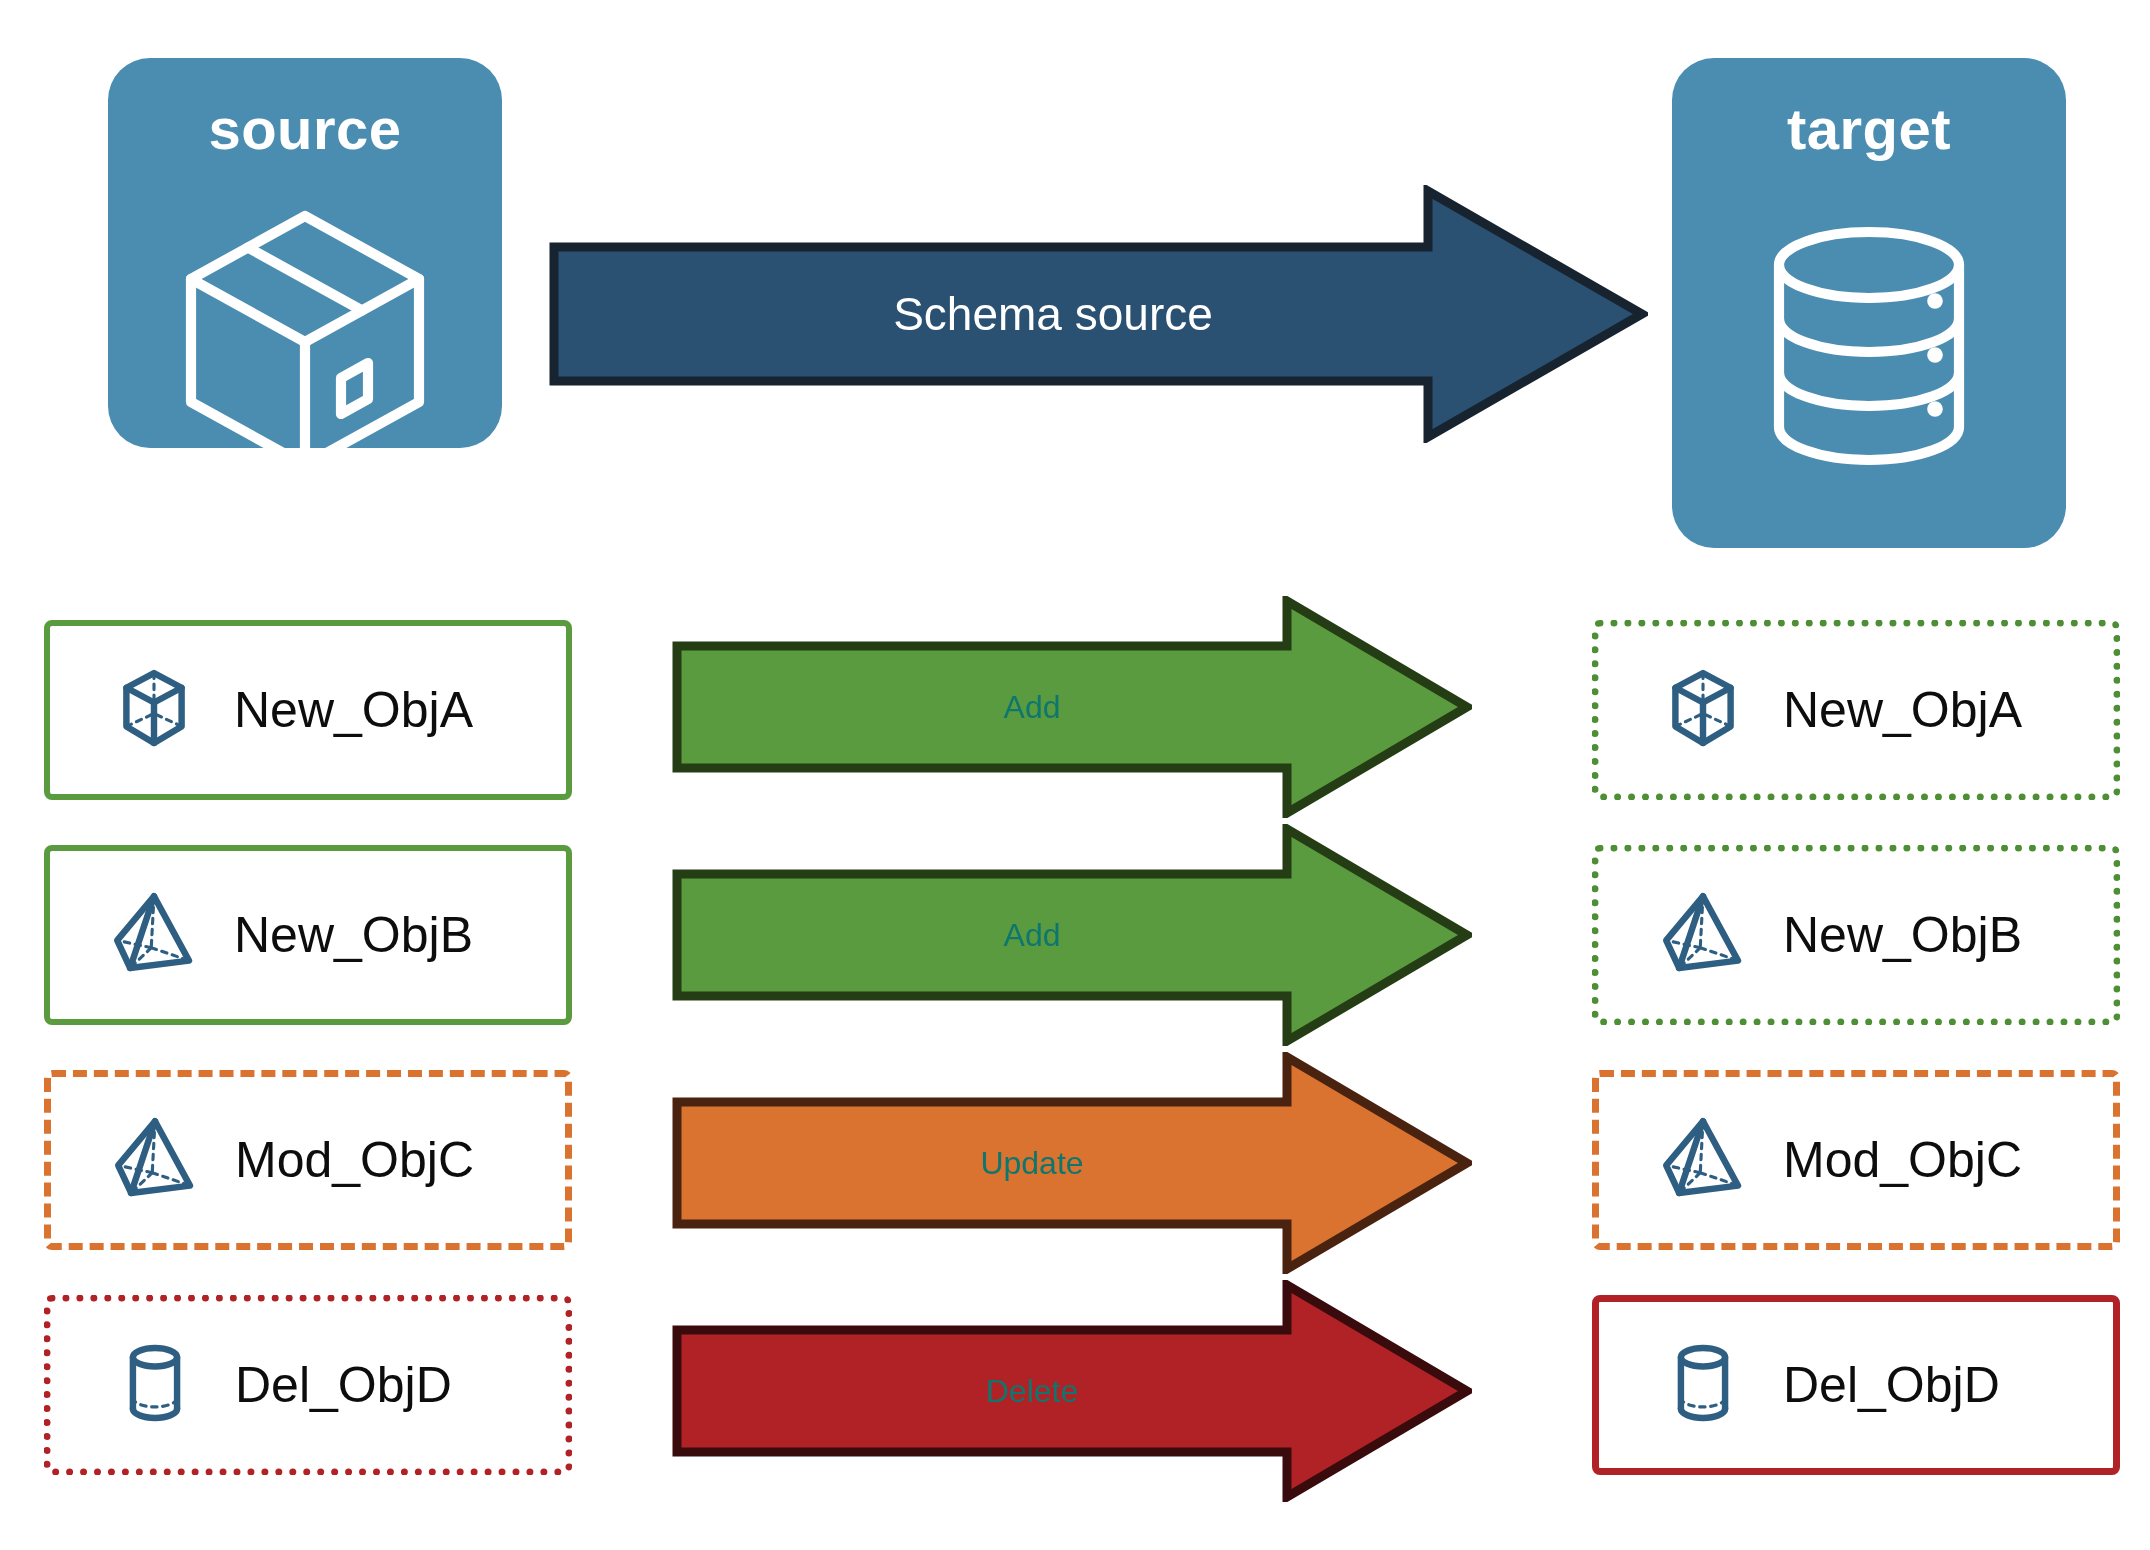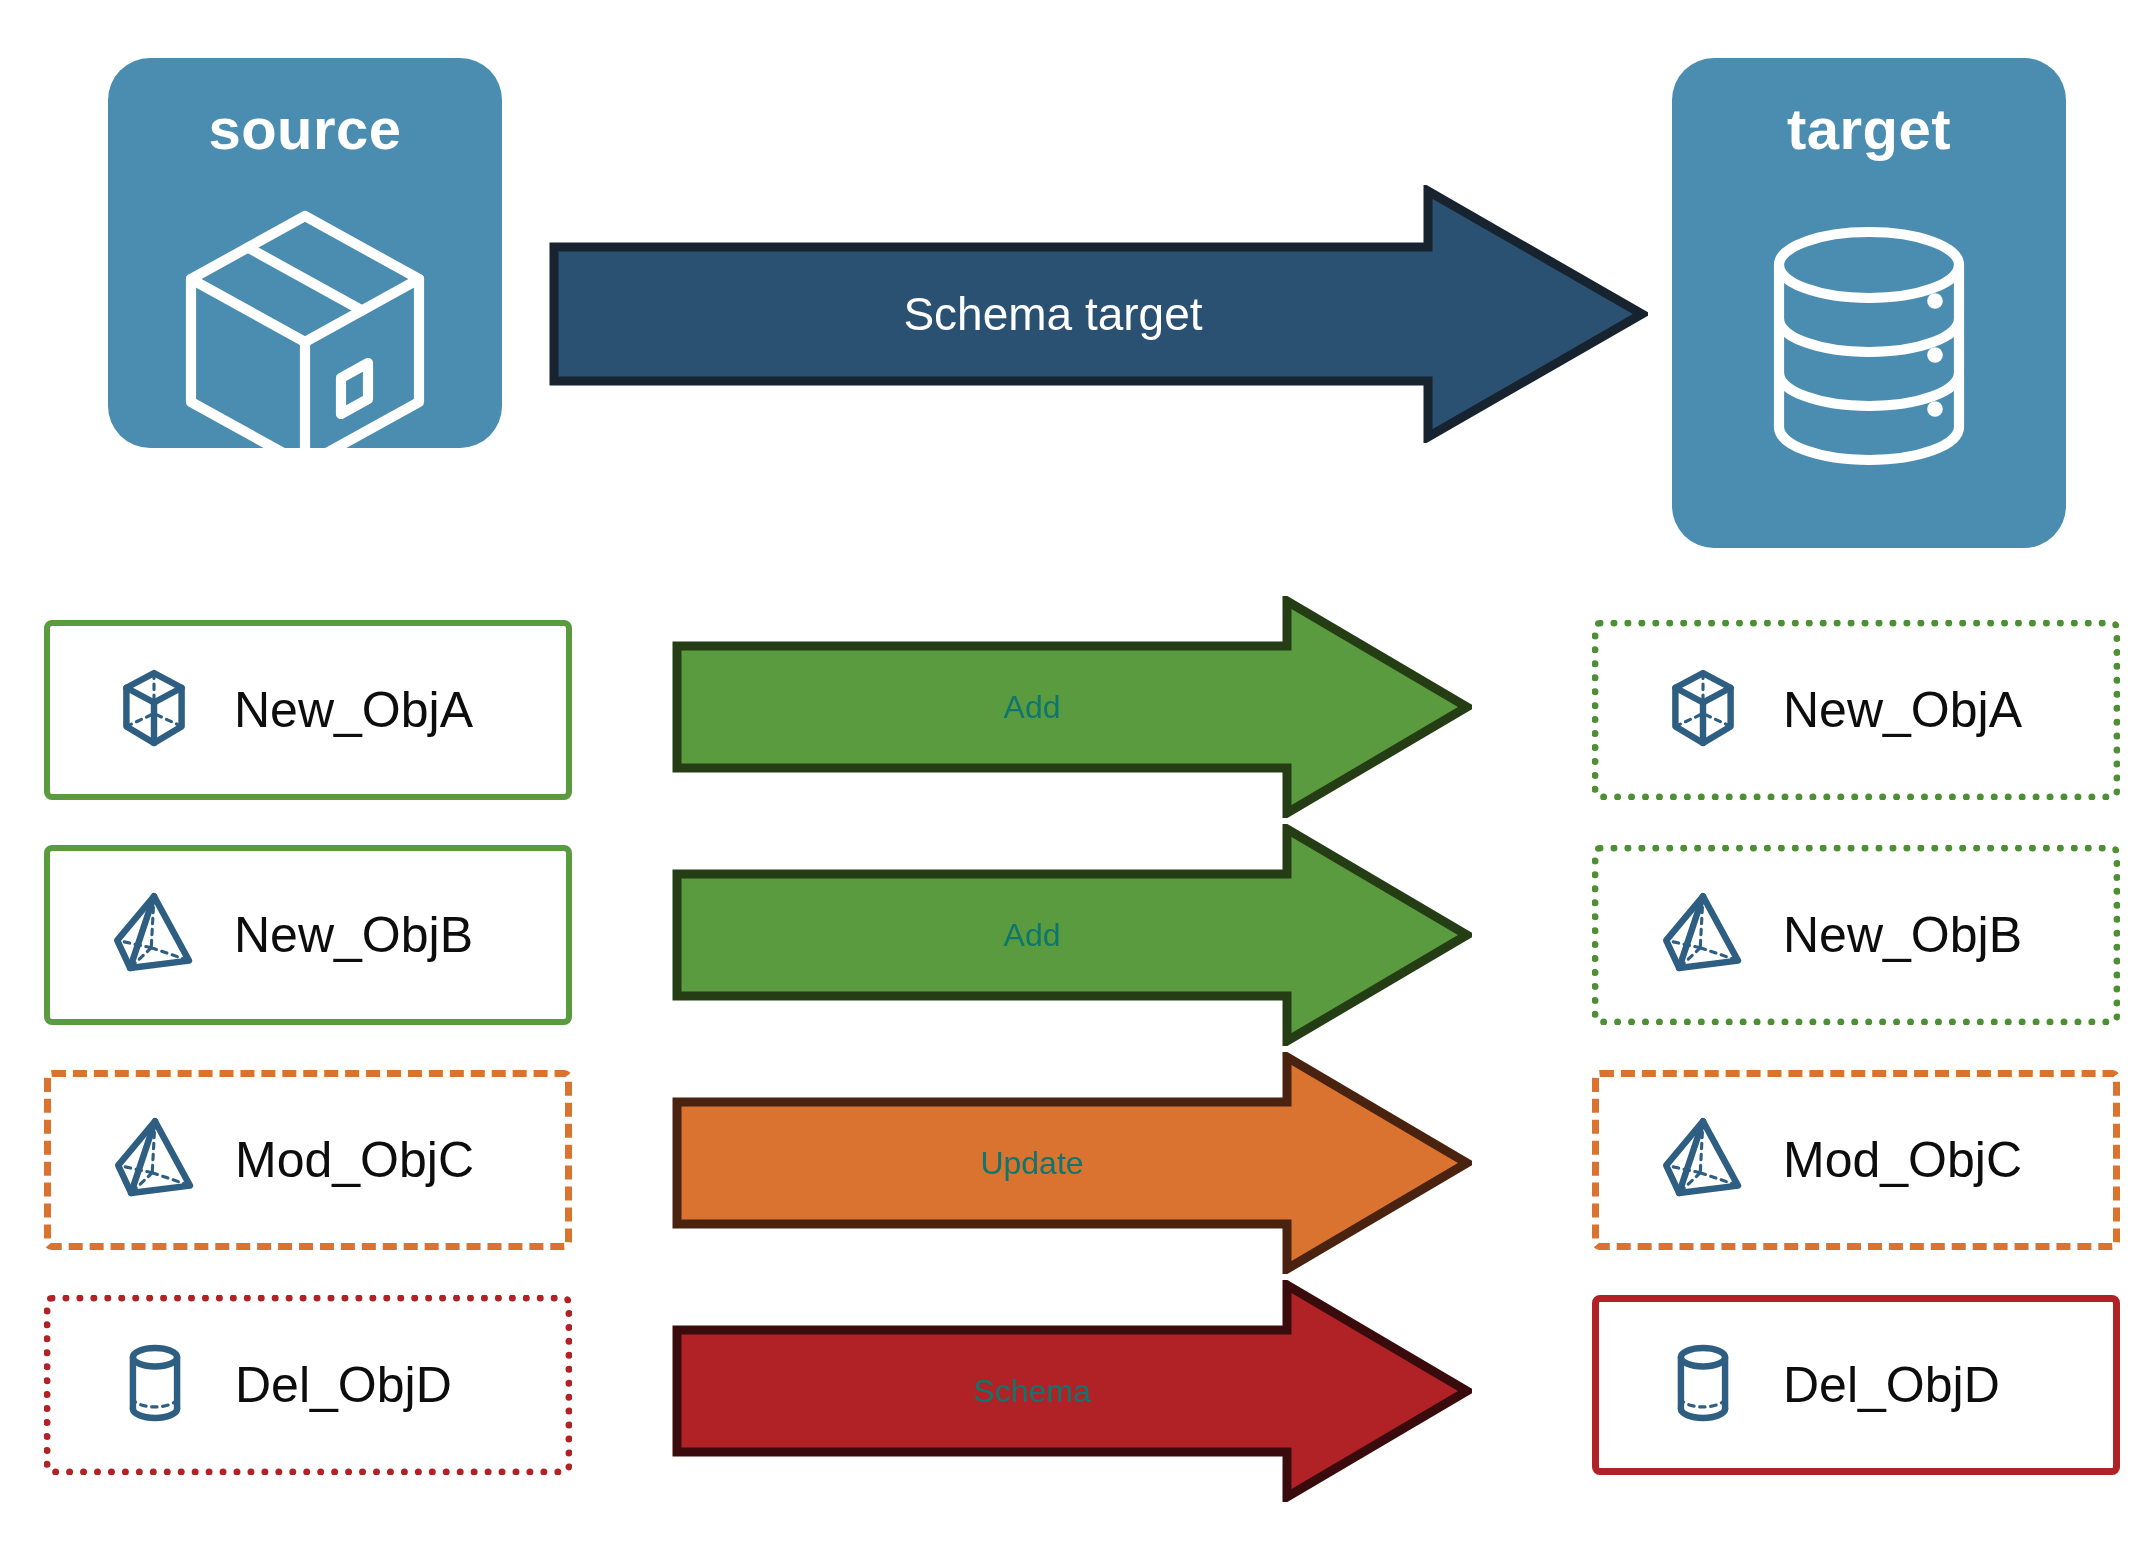--- a/index.html
+++ b/index.html
@@ -78,21 +78,21 @@
       <circle cx="72" cy="71" r="2.6" fill="#ffffff" stroke="none"></circle>
     </svg>
   </div>
 </div>
 
 <div id="schema-arrow">
   <svg width="1100" height="258" viewBox="0 0 1100 258">
     <polygon points="6,62 880,62 880,6 1094,129 880,252 880,196 6,196" fill="#2A5072" stroke="#17232F" stroke-width="9" stroke-linejoin="miter"></polygon>
   </svg>
 </div>
-<div id="schema-arrow-label">Schema target</div>
+<div id="schema-arrow-label">Schema source</div>
 
 <div class="obj-box src-box row1 bd-green-solid">
   <span class="obj-icon">
     <svg width="92" height="92" viewBox="0 0 100 100" fill="none" stroke="#2E5F82" stroke-width="7" stroke-linejoin="round" stroke-linecap="round">
       <path d="M20 28 L50 12 L80 28 L80 70 L50 88 L20 70 Z"></path>
       <path d="M20 28 L50 44 L80 28"></path>
       <path d="M50 44 L50 88"></path>
       <g stroke-width="3.4" stroke-dasharray="6 6">
         <path d="M50 12 L50 44"></path>
         <path d="M20 70 L50 56 L80 70"></path>
@@ -213,21 +213,21 @@
     </svg>
   </span>
   <span class="obj-label">Del_ObjD</span>
 </div>
 
 <div class="step-arrow" style="left:672px;top:1280px;">
   <svg width="800" height="222" viewBox="0 0 800 222">
     <polygon points="5,50 615,50 615,5 795,111 615,217 615,172 5,172" fill="#B02226" stroke="#3A0B0C" stroke-width="9" stroke-linejoin="miter"></polygon>
   </svg>
 </div>
-<div class="step-label" style="left:672px;top:1280px;width:720px;height:222px;">Schema</div>
+<div class="step-label" style="left:672px;top:1280px;width:720px;height:222px;">Delete</div>
 
 <div class="obj-box tgt-box row4 bd-red-solid">
   <span class="obj-icon">
     <svg width="92" height="92" viewBox="0 0 100 100" fill="none" stroke="#2E5F82" stroke-width="7" stroke-linejoin="round" stroke-linecap="round">
       <ellipse cx="50" cy="22" rx="24" ry="10"></ellipse>
       <path d="M26 22 L26 78"></path>
       <path d="M74 22 L74 78"></path>
       <path d="M26 78 a24 10 0 0 0 48 0"></path>
       <path d="M26 66 a24 10 0 0 0 48 0" stroke-width="3.4" stroke-dasharray="6 6"></path>
     </svg>

